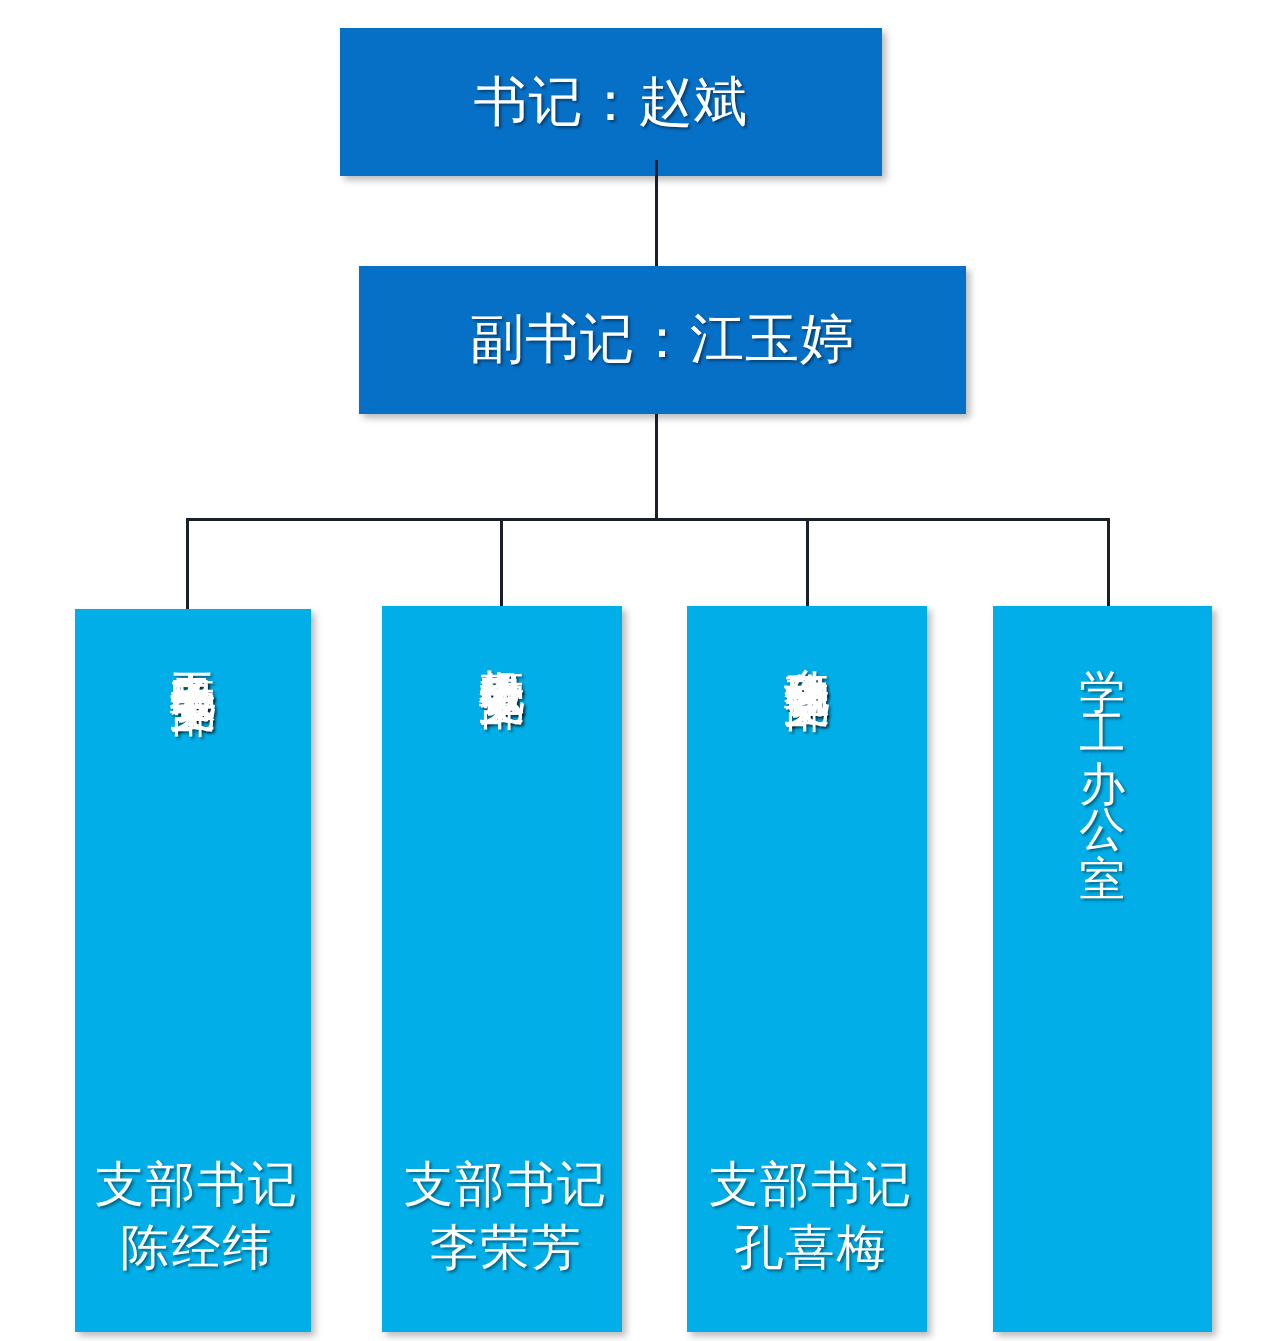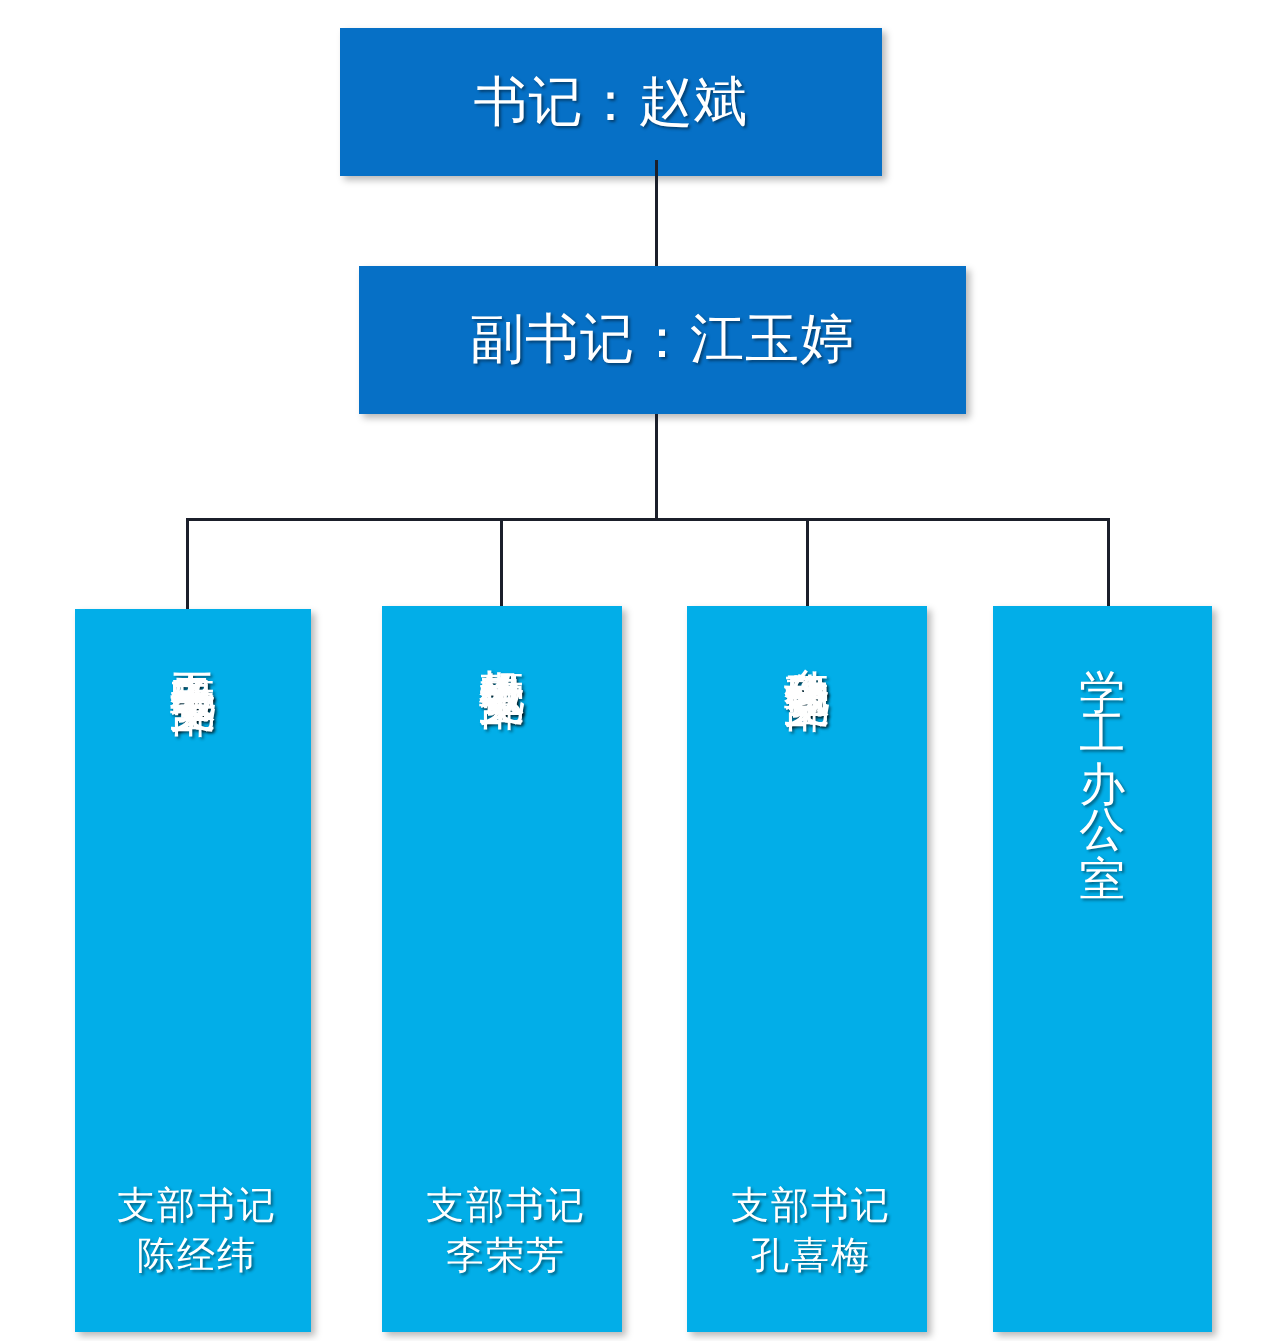--- a/index.html
+++ b/index.html
@@ -55,21 +55,21 @@
     line-height: 1.42;
     letter-spacing: 2px;
     margin-top: 26px;
     text-shadow: 2px 2px 3px rgba(0,0,0,0.45);
     flex: 0 0 auto;
   }
   .leaf-title.wide {
     letter-spacing: 46px;
   }
   .leaf-foot {
-    font-size: 38px;
+    font-size: 49px;
     line-height: 1.3;
     letter-spacing: 2px;
     text-shadow: 2px 2px 3px rgba(0,0,0,0.45);
     margin-top: auto;
     margin-bottom: 52px;
     white-space: pre-line;
     margin-left: 8px;
   }
 
   

